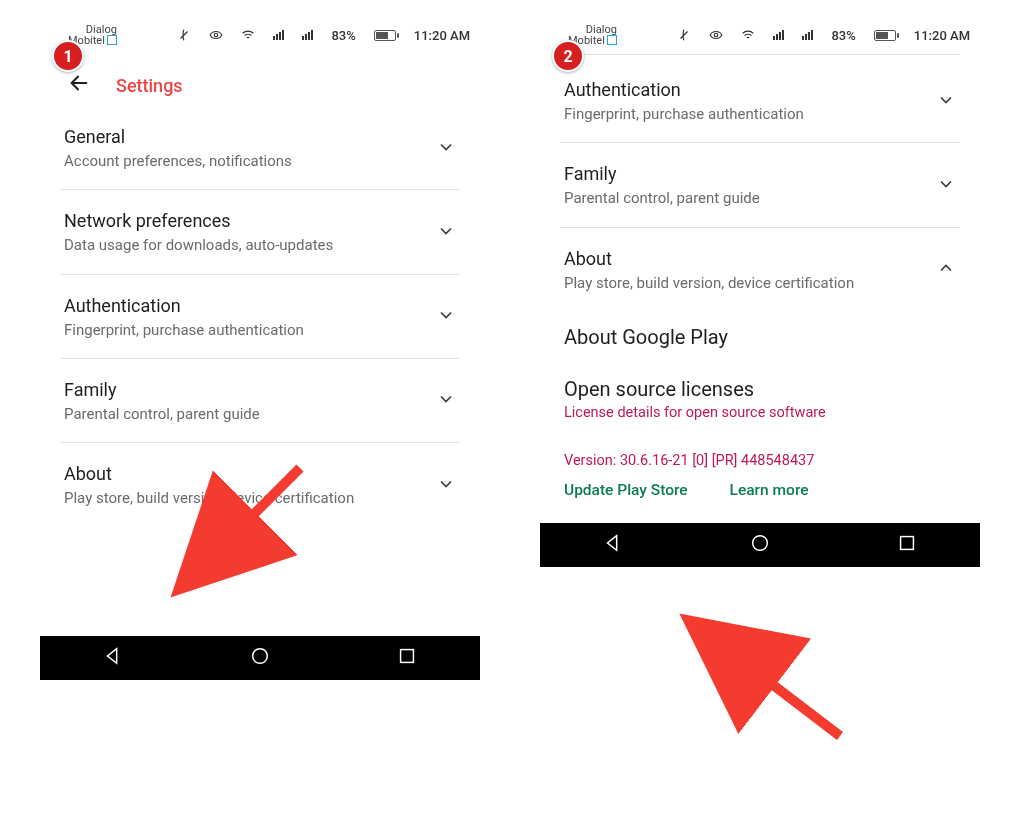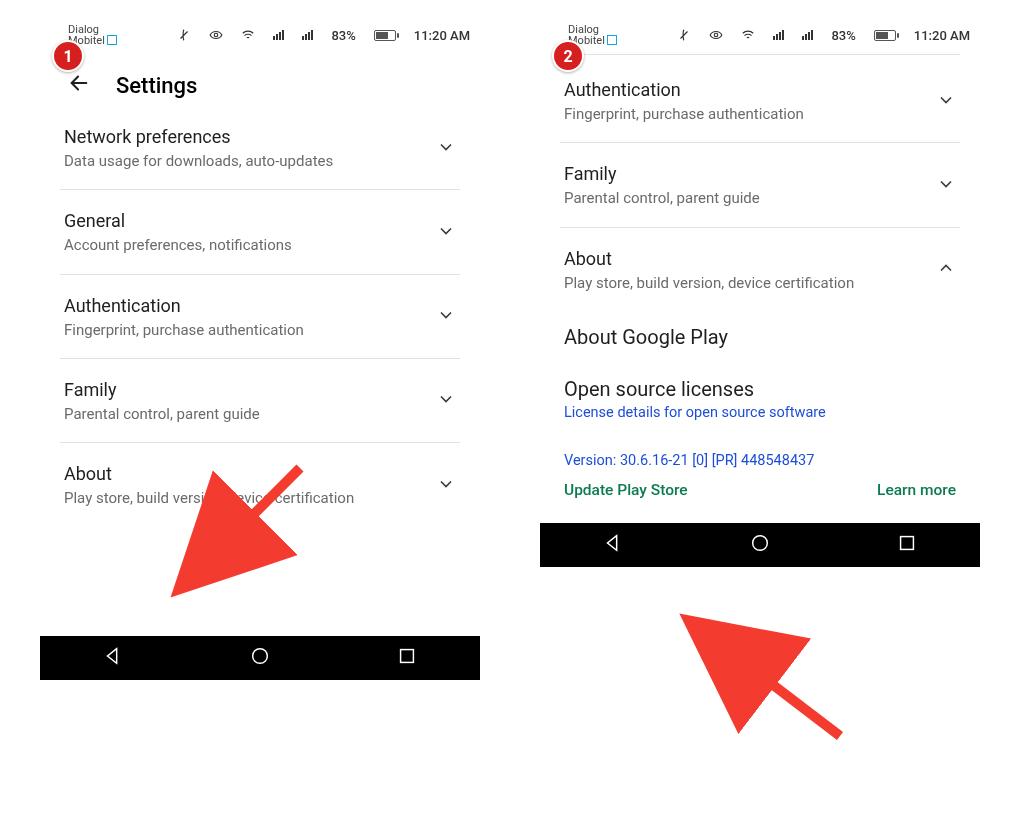--- a/index.html
+++ b/index.html
@@ -35,21 +35,21 @@
     display: flex; align-items: center; justify-content: center;
     z-index: 10;
   }
   
   .statusbar {
     display: flex; justify-content: space-between; align-items: center;
     padding: 6px 10px 2px 28px;
     font-size: 11px;
     color: #444;
   }
-  .statusbar .left { line-height: 11px; }
+  .statusbar .left { line-height: 11px; text-align: right; }
   .statusbar .left .line { display: block; }
   .statusbar .left .sq {
     display: inline-block; width: 10px; height: 10px;
     border: 1.5px solid #1aa3e8; background:#fff; margin-left:2px; vertical-align: top;
   }
   .statusbar .right { display:flex; align-items:center; gap:18px; font-size:13px; font-weight:500; color:#333;}
   .sicon { display:inline-flex; align-items:center; justify-content:center; }
   .sigbars { display:inline-flex; align-items:flex-end; gap:1px; }
   .sigbars i { width:2px; background:#333; display:inline-block; }
   .sigbars i:nth-child(1){height:4px} .sigbars i:nth-child(2){height:6px}
@@ -57,39 +57,39 @@
   .batt { width:22px; height:11px; border:1.5px solid #555; border-radius:2px; position:relative; }
   .batt::after { content:""; position:absolute; right:-4px; top:2px; width:2px; height:5px; background:#555; border-radius:1px;}
   .batt .fill { position:absolute; left:1px; top:1px; bottom:1px; width:60%; background:#555; }
 
   
   .appbar {
     display:flex; align-items:center; gap:26px;
     padding: 24px 16px 8px 28px;
   }
   .appbar .back svg { width:22px; height:22px; stroke:#202020; }
-  .appbar h1 { font-size:22px; font-weight:500; color:#000000; }
+  .appbar h1 { font-size:18px; font-weight:500; color:#ef4444; }
 
   
   .content { padding: 0 20px; }
   .row {
     padding: 20px 4px 18px 4px;
     border-bottom: 1px solid #e2e2e2;
     display:flex; align-items:center; justify-content: center;
     gap: 24px;
   }
   .row.noborder { border-bottom: none; }
   .row .txt { flex:1; }
   .row .title { font-size:18px; color:#1f1f1f; font-weight:400; }
   .row .sub { font-size:15px; color:#6b6b6b; margin-top:4px; line-height:1.35; }
   .chev svg { width:20px; height:20px; stroke:#3c3c3c; }
   .subitem { padding: 14px 4px 14px 4px; }
   .subitem .title { font-size:20px; color:#1f1f1f; }
-  .subitem .sub { font-size:14.5px; color:#1d4ed8; margin-top:3px; }
-  .links { padding: 8px 4px 18px 4px; display:flex; gap:42px;justify-content:space-between; }
+  .subitem .sub { font-size:14.5px; color:#be185d; margin-top:3px; }
+  .links { padding: 8px 4px 18px 4px; display:flex; gap:42px; }
   .links a { color:#0c7c50; font-weight:500; font-size:15.5px; text-decoration:none; }
   .hr-top { height:1px; background:#e2e2e2; margin: 6px 20px 0 20px; }
 
   
   .navbar {
     margin-top: 18px;
     background:#000;
     height:44px;
     display:flex; align-items:center; justify-content:space-around;
   }
@@ -161,32 +161,32 @@
             <line x1="20" y1="12" x2="4" y2="12"></line>
             <polyline points="11 5 4 12 11 19"></polyline>
           </svg>
       </span>
       <h1>Settings</h1>
     </div>
 
     <div class="content">
       <div class="row">
         <div class="txt">
+          <div class="title">General</div>
+          <div class="sub">Account preferences, notifications</div>
+        </div>
+        <span class="chev"><svg viewBox="0 0 24 24" fill="none" stroke-width="2">
+              <polyline points="6 9 12 15 18 9"></polyline>
+            </svg></span>
+      </div>
+
+      <div class="row">
+        <div class="txt">
           <div class="title">Network preferences</div>
           <div class="sub">Data usage for downloads, auto-updates</div>
-        </div>
-        <span class="chev"><svg viewBox="0 0 24 24" fill="none" stroke-width="2">
-              <polyline points="6 9 12 15 18 9"></polyline>
-            </svg></span>
-      </div>
-
-      <div class="row">
-        <div class="txt">
-          <div class="title">General</div>
-          <div class="sub">Account preferences, notifications</div>
         </div>
         <span class="chev"><svg viewBox="0 0 24 24" fill="none" stroke-width="2">
               <polyline points="6 9 12 15 18 9"></polyline>
             </svg></span>
       </div>
 
       <div class="row">
         <div class="txt">
           <div class="title">Authentication</div>
           <div class="sub">Fingerprint, purchase authentication</div>

